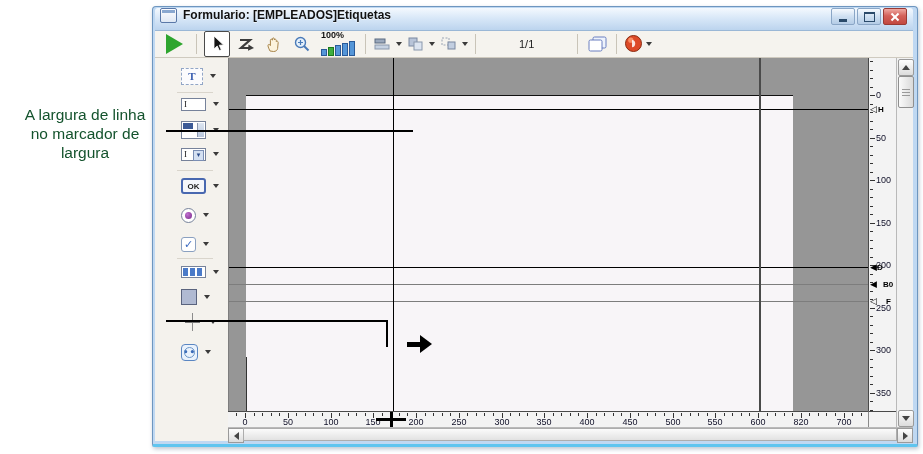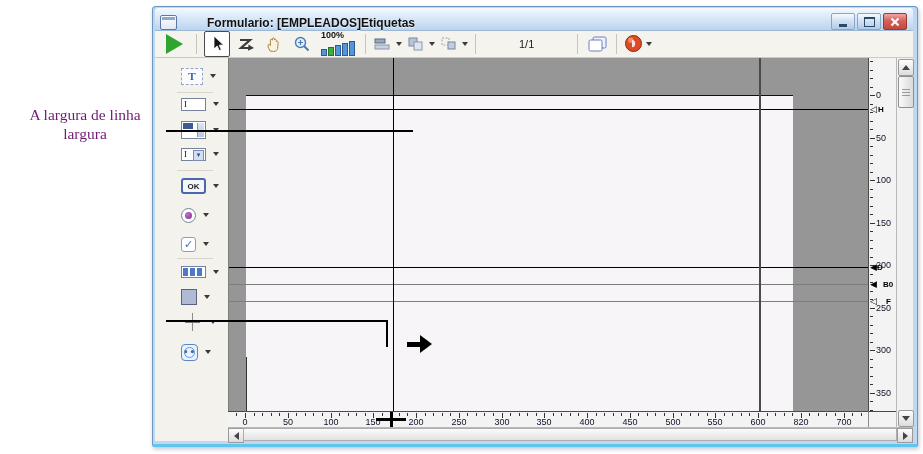--- a/index.html
+++ b/index.html
@@ -1,34 +1,34 @@
 <!DOCTYPE html>
 <html><head>
 <meta charset="utf-8">
 <style>
   html,body{margin:0;padding:0;background:#fff;}
   #stage{position:relative;width:923px;height:454px;background:#ffffff;overflow:hidden;
          font-family:"Liberation Sans",sans-serif;}
 
   
-  .note{position:absolute;color:#701a75;font-size:15.5px;line-height:19px;text-align:center;z-index:60;font-family:Liberation Serif, serif;}
+  .note{position:absolute;color:#14532d;font-size:15.5px;line-height:19px;text-align:center;z-index:60;}
   #note1{left:4px;top:105px;width:162px;}
   #note2{left:28px;top:302px;width:112px;line-height:18px;}
   .callout{position:absolute;background:#000;z-index:55;}
   #callout1{left:166px;top:130px;width:247px;height:2px;}
   #callout2h{left:166px;top:320px;width:222px;height:2px;}
   #callout2v{left:386px;top:320px;width:2px;height:27px;}
 
   
   #win{position:absolute;left:152px;top:6px;width:764px;height:437px;background:#bfd8f2;
        border:1px solid #6e96bf;border-bottom:3px solid #5fc5ef;border-radius:4px 4px 2px 2px;
        box-shadow:1px 2px 4px rgba(60,90,120,.35);}
   #titlebar{position:absolute;left:155px;top:8px;width:758px;height:22px;z-index:5;
        background:linear-gradient(#f4f9fe,#d9e8f8 45%,#bcd4ee);border-bottom:1px solid #9ab7d6;
-       display:flex;align-items:flex-end;border-radius:3px 3px 0 0;gap:24px;}
+       display:flex;align-items:flex-start;border-radius:3px 3px 0 0;}
   .wicon{width:15px;height:13px;margin:0 6px 0 5px;border:1px solid #5a78a8;border-radius:2px;
        background:linear-gradient(#fdfdff,#dfe8f4);position:relative;}
   .wicon::before{content:"";position:absolute;left:1px;right:1px;top:1px;height:3px;background:#8aa8d0;}
   #win-title{font-size:12px;font-weight:bold;color:#111;text-shadow:0 1px 0 rgba(255,255,255,.6);}
   #winbtns{margin-left:auto;display:flex;gap:2px;padding-right:6px;}
   .wbtn{width:22px;height:15px;border:1px solid #8aa6c6;border-radius:2px;position:relative;
        background:linear-gradient(#f6fafe,#cfe0f2 50%,#b4cce6);display:flex;align-items:center;justify-content:center;}
   .wbtn.close{background:linear-gradient(#efa9a2,#d4615a 45%,#c24840);border-color:#9a3a34;}
   .g-min{width:8px;height:3px;background:#2a4a6a;margin-top:7px;}
   .g-max{width:9px;height:7px;border:1px solid #2a4a6a;border-top-width:2px;}
@@ -141,20 +141,21 @@
   #hthumb{position:absolute;left:15px;top:0;width:654px;height:13px;background:linear-gradient(#fbfbfb,#e2e2e2);
       border:1px solid #adadad;box-sizing:border-box;}
 </style>
 </head>
 <body>
 
 <div id="stage">
 
   <div id="note1" class="note">
       <div>A largura de linha</div>
+      <div>no marcador de</div>
       <div>largura</div>
     </div>
   <div id="callout1" class="callout"></div>
   <div id="callout2h" class="callout"></div>
   <div id="callout2v" class="callout"></div>
 
   <div id="win"></div>
 
   <div id="titlebar">
     <span class="wicon"></span>

